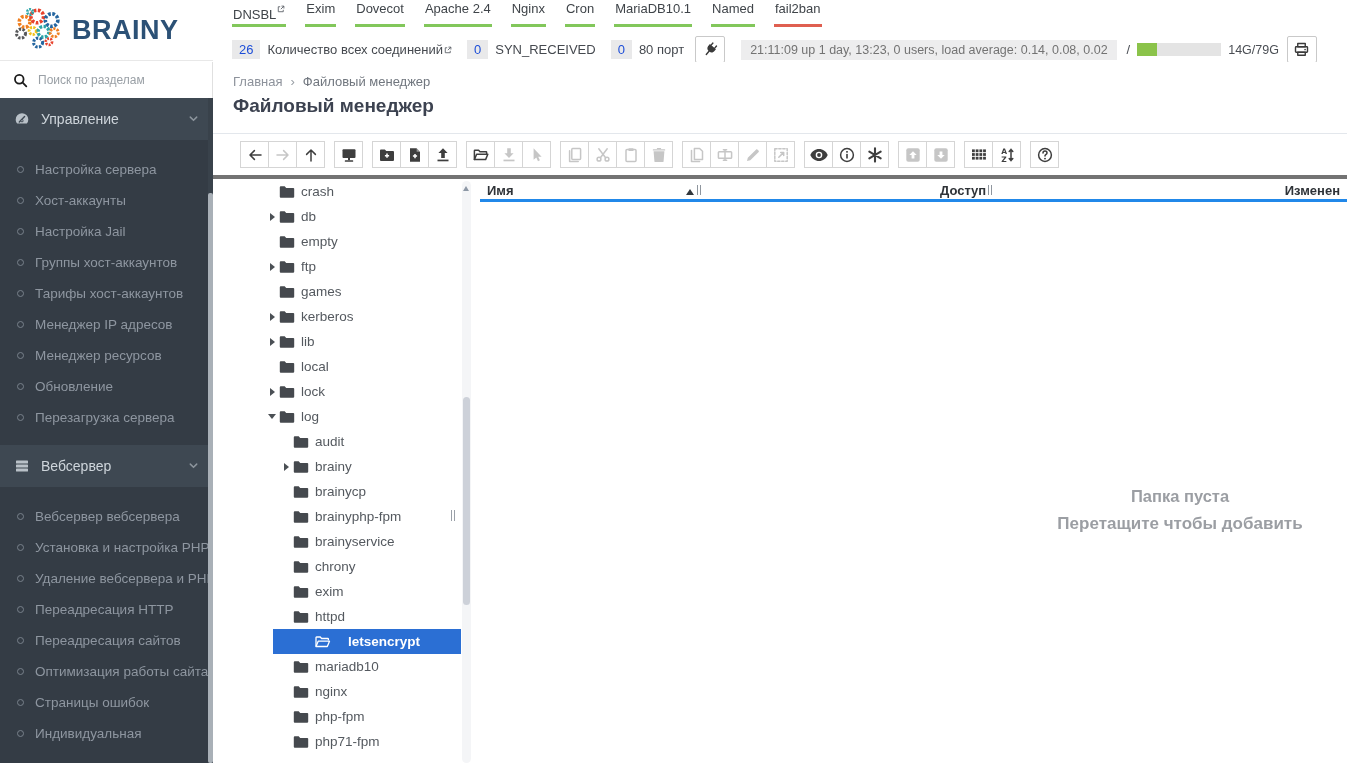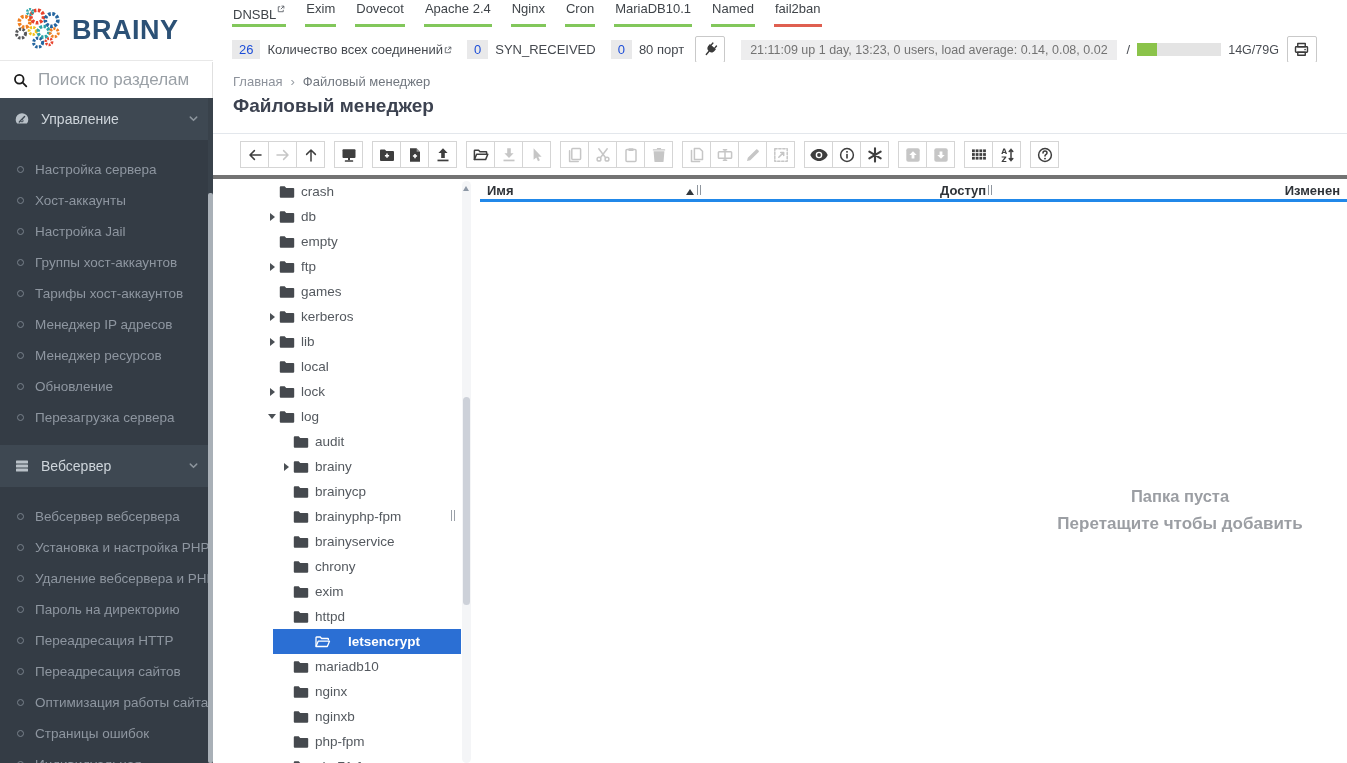--- a/index.html
+++ b/index.html
@@ -30,21 +30,21 @@
   .pbar { width:84px; height:13px; background:#e4e4e4; margin-left:7px; }
   .pfill { height:100%; background:#8bc34a; }
   .usage { margin-left:7px; font-size:12.5px; color:#4a4e54; }
   .hdd-btn { margin-left:8px; }
 
   
   .sidebar { position:absolute; left:0; top:62px; width:213px; bottom:0; background:#343c45; }
   .search-row { height:36px; background:#fff; display:flex; align-items:center; padding-left:13px; gap:10px;
     border-right:1px solid #e0e0e0; }
   .search-row svg { width:15px; height:15px; color:#1b1b1b; }
-  .search-input { border:none; outline:none; font-size:17px; color:#ef4444; width:160px;
+  .search-input { border:none; outline:none; font-size:12px; color:#ef4444; width:160px;
     font-family:"Liberation Sans","DejaVu Sans",sans-serif; }
   .search-input::placeholder { color:#9aa0a6; }
   .side-head { height:42px; background:#3e4852; display:flex; align-items:center; padding:0 14px; gap:11px;
     color:#ced5db; font-size:14px; cursor:pointer; }
   .side-ic { width:16px; height:16px; color:#b9c1c8; }
   .side-ic svg { width:16px; height:16px; }
   .side-lab { flex:1; }
   .chev { color:#8d959d; } .chev svg { width:11px; height:11px; }
   .side-items { padding:14px 0 12px; }
   .side-item { height:31px; display:flex; align-items:center; padding-left:17px; gap:11px;
@@ -264,24 +264,20 @@
         <div class="side-item">
           <span class="dot"></span>
           <span>Установка и настройка PHP</span>
         </div>
         <div class="side-item">
           <span class="dot"></span>
           <span>Удаление вебсервера и PHP</span>
         </div>
         <div class="side-item">
           <span class="dot"></span>
-          <span>Пароль на директорию</span>
-        </div>
-        <div class="side-item">
-          <span class="dot"></span>
           <span>Переадресация HTTP</span>
         </div>
         <div class="side-item">
           <span class="dot"></span>
           <span>Переадресация сайтов</span>
         </div>
         <div class="side-item">
           <span class="dot"></span>
           <span>Оптимизация работы сайта</span>
         </div>
@@ -700,27 +696,20 @@
             <span class="fold"><svg viewBox="0 0 16 14">
                 <path fill="currentColor" d="M0.8 2.2c0-.5.4-.9.9-.9h4l1.5 1.6h7.1c.5 0 .9.4.9.9v8c0 .5-.4.9-.9.9H1.7c-.5 0-.9-.4-.9-.9z"></path>
               </svg></span>
             <span class="tree-lab">nginx</span>
           </div>
           <div class="tree-row" style="padding-left: 66px;">
             <span class="tw"></span>
             <span class="fold"><svg viewBox="0 0 16 14">
                 <path fill="currentColor" d="M0.8 2.2c0-.5.4-.9.9-.9h4l1.5 1.6h7.1c.5 0 .9.4.9.9v8c0 .5-.4.9-.9.9H1.7c-.5 0-.9-.4-.9-.9z"></path>
               </svg></span>
-            <span class="tree-lab">nginxb</span>
-          </div>
-          <div class="tree-row" style="padding-left: 66px;">
-            <span class="tw"></span>
-            <span class="fold"><svg viewBox="0 0 16 14">
-                <path fill="currentColor" d="M0.8 2.2c0-.5.4-.9.9-.9h4l1.5 1.6h7.1c.5 0 .9.4.9.9v8c0 .5-.4.9-.9.9H1.7c-.5 0-.9-.4-.9-.9z"></path>
-              </svg></span>
             <span class="tree-lab">php-fpm</span>
           </div>
           <div class="tree-row" style="padding-left: 66px;">
             <span class="tw"></span>
             <span class="fold"><svg viewBox="0 0 16 14">
                 <path fill="currentColor" d="M0.8 2.2c0-.5.4-.9.9-.9h4l1.5 1.6h7.1c.5 0 .9.4.9.9v8c0 .5-.4.9-.9.9H1.7c-.5 0-.9-.4-.9-.9z"></path>
               </svg></span>
             <span class="tree-lab">php71-fpm</span>
           </div>
         </div>

